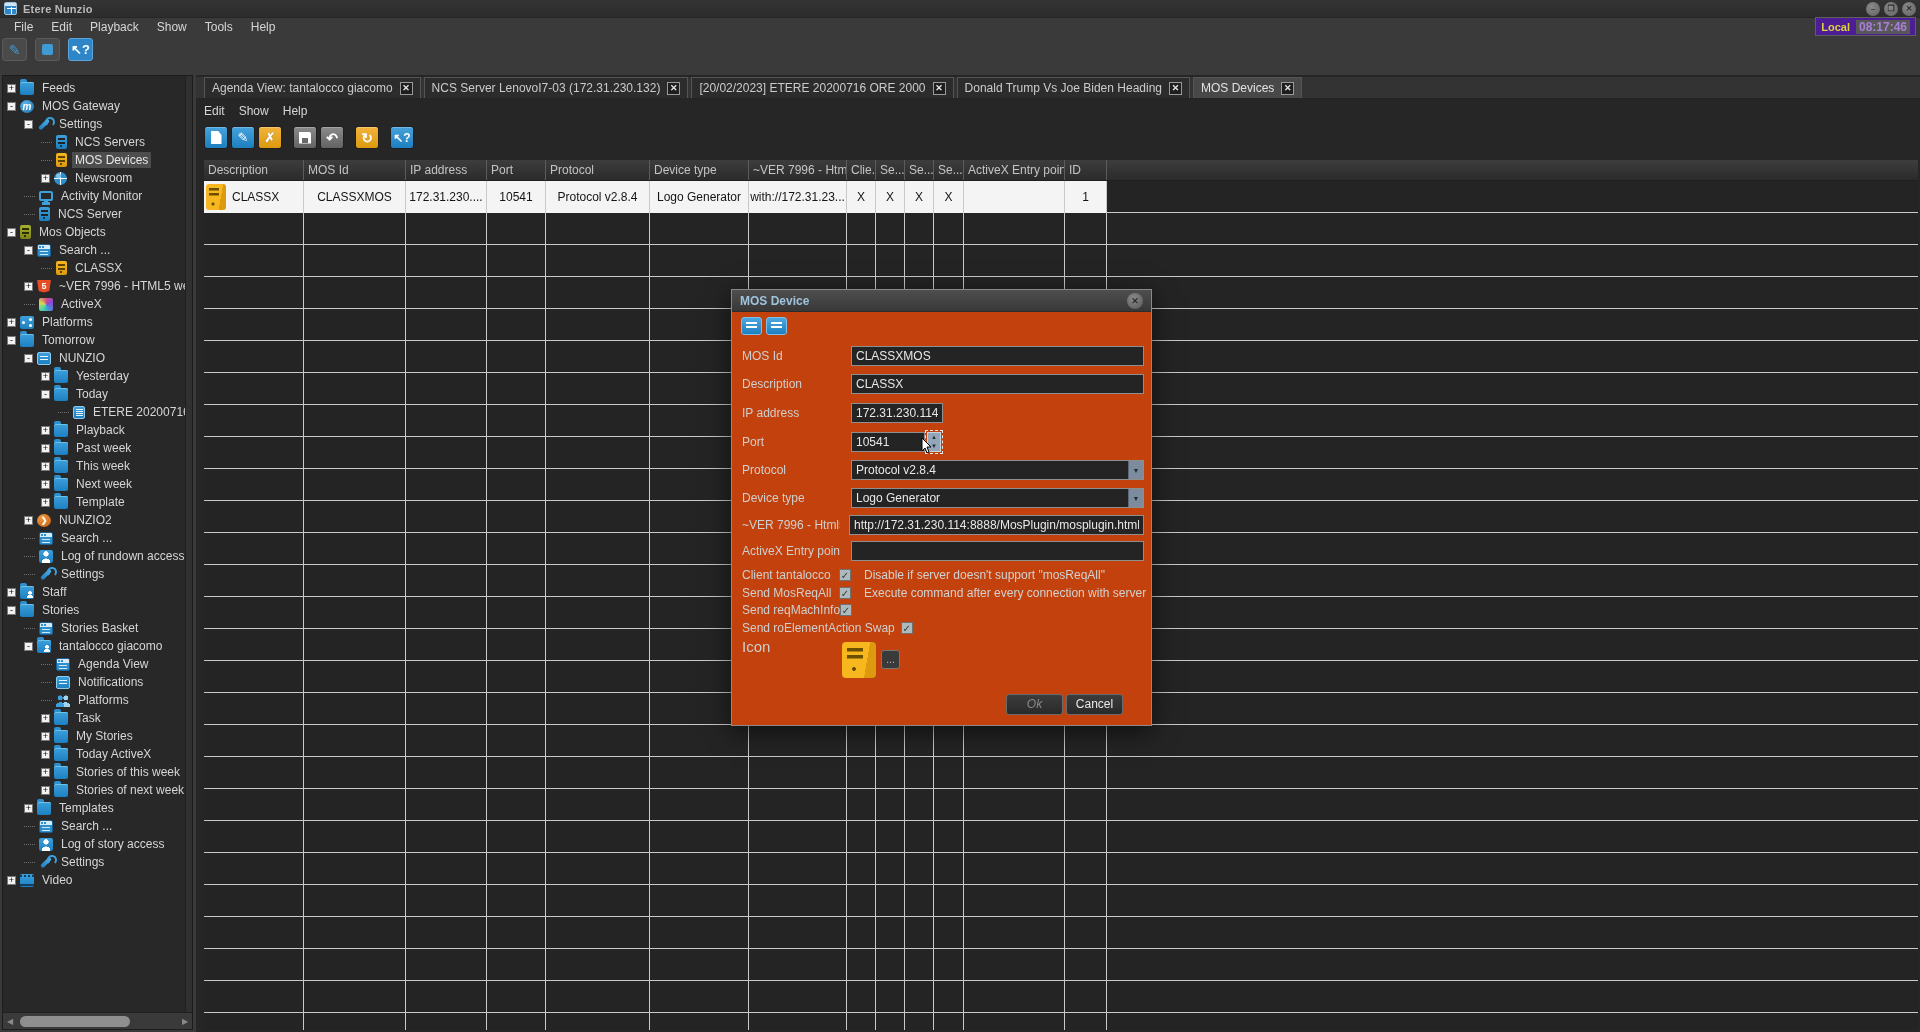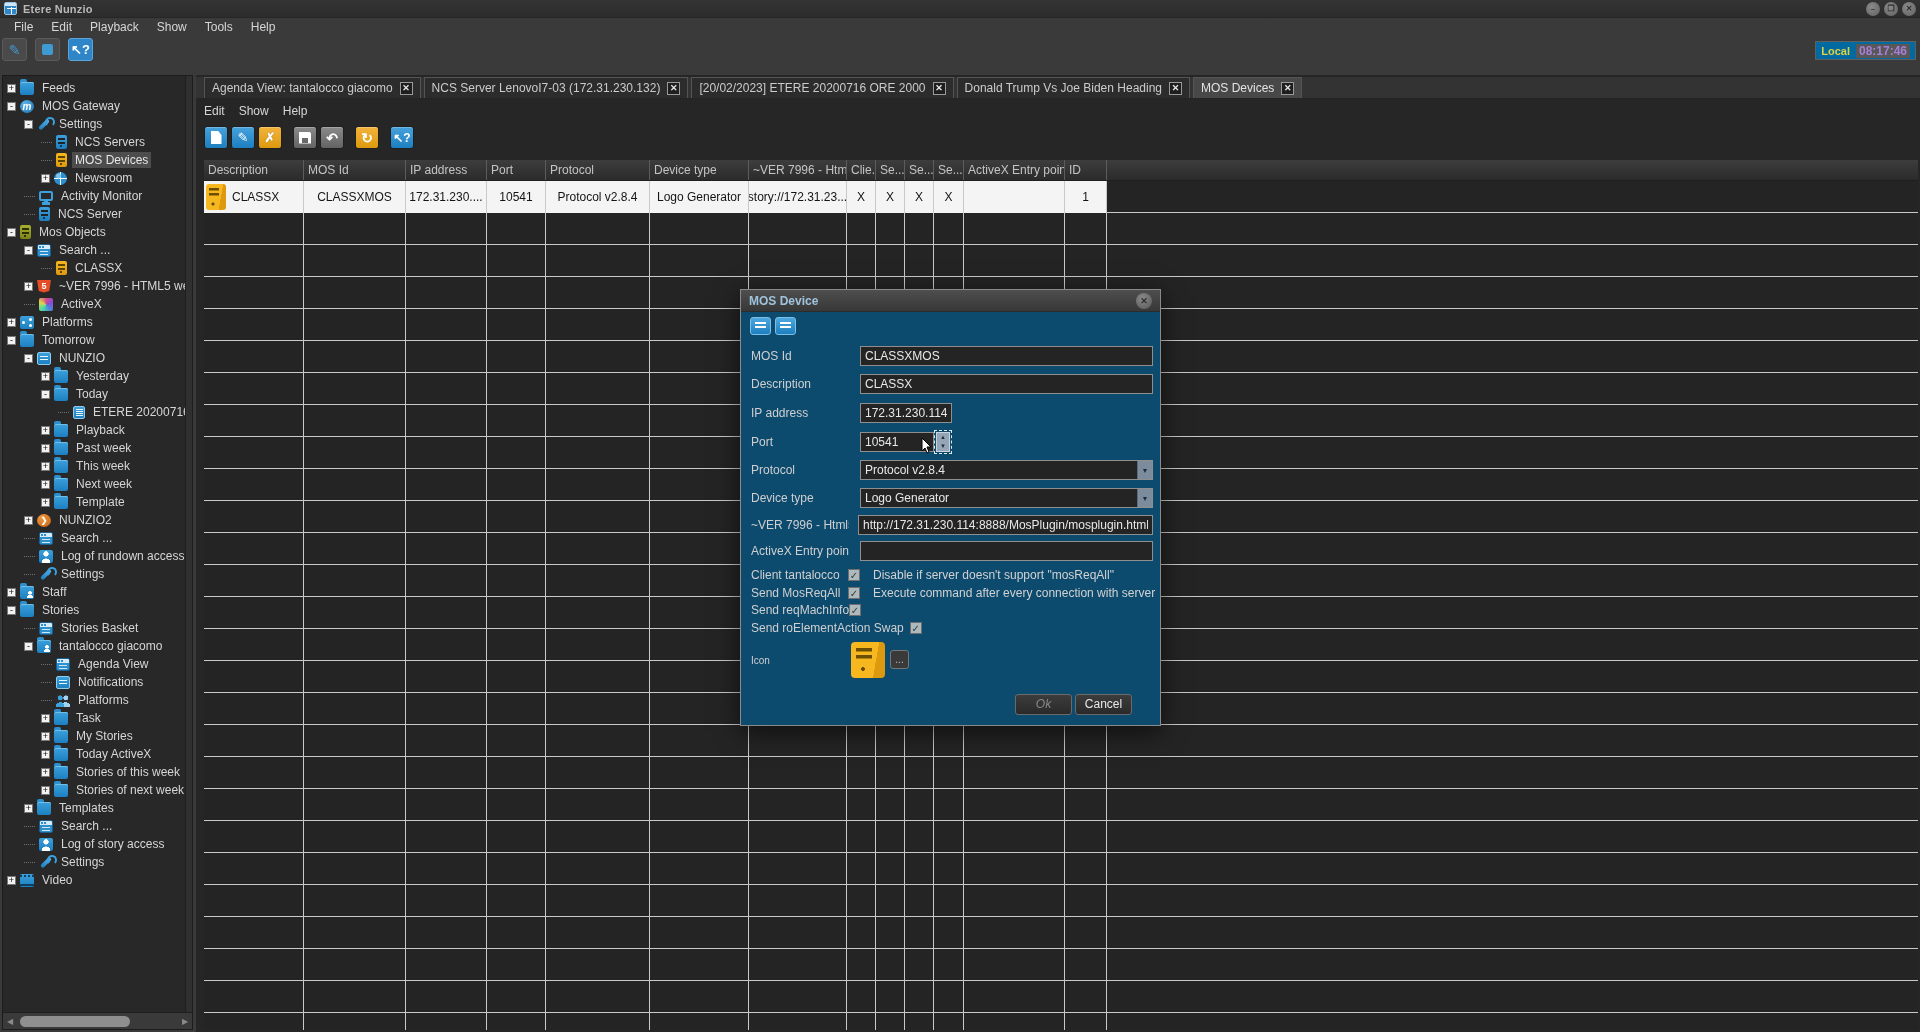--- a/index.html
+++ b/index.html
@@ -12,21 +12,21 @@
     linear-gradient(#fff 0 0) 2px 5px/9px 1px no-repeat,
     linear-gradient(#fff 0 0) 6px 4px/1px 7px no-repeat,
     linear-gradient(#cfe6f6 0 3px,#2e86c8 3px);border:1px solid #9cc4e0;margin-right:6px;}
   #win-title{font-size:11px;font-weight:bold;color:#b9b9b9;letter-spacing:.2px;}
   #win-controls{margin-left:auto;display:flex;gap:4px;}
   .wbtn{width:14px;height:14px;border-radius:50%;background:radial-gradient(circle at 40% 35%,#8b8b8b,#5f5f5f);color:#2e2e2e;font-size:8px;line-height:14px;text-align:center;font-weight:bold;}
 
   
   #menubar{position:absolute;left:0;top:19px;width:100%;height:16px;display:flex;align-items:center;gap:2px;padding:0 6px;background:#3a3a3a;}
   .menu-item{font-size:12px;color:#d6d6d6;padding:0 8px;}
-  #clock{position:absolute;right:4px;top:17px;height:19px;display:flex;align-items:center;background:#0369a1;border:1px solid #5f5f5f;padding:8px 5px;gap:6px;margin-top:24px;}
+  #clock{position:absolute;right:4px;top:17px;height:19px;display:flex;align-items:center;background:#4c1d95;border:1px solid #5f5f5f;padding:8px 5px;gap:6px;}
   #clock-label{font-size:11px;font-weight:bold;color:#ddd23f;}
   #clock-time{font-size:12px;font-weight:bold;color:#a87fd8;background:#585858;padding:0 3px;}
 
   
   #app-toolbar{position:absolute;left:2px;top:38px;display:flex;gap:8px;}
   .abtn{width:25px;height:23px;border-radius:3px;background:#4a4a4a;border:1px solid #5a5a5a;display:flex;align-items:center;justify-content:center;}
   .abtn.blue{background:#2e86c8;border-color:#5aa4d8;}
   .ag-pencil{color:#3f9ad2;font-size:14px;}
   .ag-square{width:11px;height:11px;background:#3f9ad2;border-radius:2px;}
   .ag-help{color:#fff;font-size:13px;font-weight:bold;}
@@ -119,41 +119,41 @@
   .mos-icon-row{flex:none;width:20px;height:26px;border-radius:3px;background:
     radial-gradient(circle at 7px 20px,#6b4e00 0 1.3px,transparent 1.8px),
     linear-gradient(#6b4e00 0 0) 3px 4px/10px 2.5px no-repeat,
     linear-gradient(#6b4e00 0 0) 3px 9px/10px 2.5px no-repeat,
     linear-gradient(100deg,#f6b71f 0 70%,#dd9a0e 70%);}
   #row-right{position:absolute;left:1107px;top:181px;right:2px;height:32px;background:#242424;border-bottom:1px solid #c9c9c9;}
   #grid{position:absolute;left:204px;top:213px;right:2px;bottom:2px;background:repeating-linear-gradient(to bottom,#242424 0 31px,#c9c9c9 31px 32px);}
   .vline{position:absolute;top:0;bottom:0;width:1px;background:#c9c9c9;}
 
   
-  #dialog{position:absolute;left:731px;top:289px;width:421px;height:437px;background:#0c4a6e;border:1px solid #8a8a8a;box-shadow:0 6px 24px rgba(0,0,0,.6);margin-left:9px;}
+  #dialog{position:absolute;left:731px;top:289px;width:421px;height:437px;background:#c2410c;border:1px solid #8a8a8a;box-shadow:0 6px 24px rgba(0,0,0,.6);}
   #dlg-titlebar{position:absolute;left:0;top:0;right:0;height:22px;background:linear-gradient(#4e4e4e,#383838);border-bottom:1px solid #2c2c2c;display:flex;align-items:center;padding:0 8px;}
   #dlg-title{font-size:12px;font-weight:bold;color:#9fc3dc;}
   #dlg-close{margin-left:auto;width:16px;height:16px;border-radius:50%;background:radial-gradient(circle at 40% 35%,#8b8b8b,#565656);color:#2c2c2c;font-size:9px;font-weight:bold;line-height:16px;text-align:center;}
   .dlg-ticon{position:absolute;top:27px;width:21px;height:18px;border-radius:3px;background:linear-gradient(#4da8e0,#1d7fc0);border:1px solid #7cc0e8;}
   .dlg-ticon::before{content:"";position:absolute;left:4px;top:4px;right:4px;height:2px;background:#fff;box-shadow:0 4px 0 #fff;}
   #dlg-ticon1{left:9px;} #dlg-ticon2{left:34px;}
   .drow{position:absolute;left:10px;height:20px;}
   .dlabel{font-size:12px;color:#cfcfcf;line-height:20px;display:block;width:98px;overflow:hidden;white-space:nowrap;}
   .dinput{position:absolute;left:109px;top:0;height:20px;background:#242424;border:1px solid #8f8f8f;color:#e8e8e8;font-size:12px;padding:0 4px;outline:none;}
   .w-full{width:293px;} .w-ip{width:92px;} .w-port{width:74px;}
   .spinner{position:absolute;left:185px;top:0;width:14px;height:20px;background:#93a5b6;border:1px solid #c8d4de;outline:1px dashed #e8e8e8;outline-offset:1px;display:flex;flex-direction:column;}
   .spinner span{flex:1;font-size:6px;line-height:9px;text-align:center;color:#1d2c38;}
   .dselect{position:absolute;left:109px;top:0;width:293px;height:20px;background:#242424;border:1px solid #8f8f8f;display:flex;align-items:center;}
   .dselect .sel-text{flex:1;font-size:12px;color:#e8e8e8;padding:0 4px;white-space:nowrap;overflow:hidden;}
   .sel-arrow{flex:none;width:15px;height:100%;background:#7d8c9c;border-left:1px solid #5a6a7a;color:#1d2c38;font-size:7px;line-height:19px;text-align:center;}
   .cbrow{position:absolute;left:10px;height:16px;display:flex;align-items:center;}
   .cblabel{font-size:12px;color:#cfcfcf;display:inline-block;min-width:97px;}
   .checkbox{width:12px;height:12px;background:#aeb9bd;border:1px solid #6f6f6f;color:#2e3e34;font-size:10px;line-height:11px;text-align:center;flex:none;}
   .cbnote{font-size:12px;color:#d2d2d2;margin-left:13px;white-space:nowrap;}
-  #icon-row-label{position:absolute;left:10px;top:365px;font-size:10px;color:#cfcfcf;}
+  #icon-row-label{position:absolute;left:10px;top:348px;font-size:15px;color:#cfcfcf;}
   .mos-icon-lg{position:absolute;left:110px;top:352px;width:34px;height:36px;border-radius:4px;background:
     radial-gradient(circle at 12px 27px,#6b4e00 0 1.7px,transparent 2.2px),
     linear-gradient(#6b4e00 0 0) 5px 6px/16px 3.5px no-repeat,
     linear-gradient(#6b4e00 0 0) 5px 13px/16px 3.5px no-repeat,
     linear-gradient(100deg,#f6b71f 0 70%,#dd9a0e 70%);}
   #icon-browse-btn{position:absolute;left:149px;top:360px;width:19px;height:19px;background:#3a3a3a;border:1px solid #777;border-radius:3px;color:#bbb;font-size:10px;line-height:17px;text-align:center;}
   .dbtn{position:absolute;top:404px;height:21px;background:linear-gradient(#3c3c3c,#2a2a2a);border:1px solid #6a6a6a;border-radius:3px;font-size:12px;text-align:center;line-height:19px;}
   #btn-ok{left:274px;width:57px;color:#8a8a8a;font-style:italic;}
   #btn-cancel{left:334px;width:57px;color:#e8e8e8;}
 
@@ -509,21 +509,21 @@
   <div id="data-row">
       <span class="dcell first" style="width: 100px;">
         <span class="mos-icon-row"></span>
         <span>CLASSX</span>
       </span>
       <span class="dcell" style="width: 102px;">CLASSXMOS</span>
       <span class="dcell" style="width: 81px;">172.31.230....</span>
       <span class="dcell" style="width: 59px;">10541</span>
       <span class="dcell" style="width: 104px;">Protocol v2.8.4</span>
       <span class="dcell" style="width: 99px;">Logo Generator</span>
-      <span class="dcell" style="width: 98px;">story://172.31.23...</span>
+      <span class="dcell" style="width: 98px;">with://172.31.23...</span>
       <span class="dcell" style="width: 29px;">X</span>
       <span class="dcell" style="width: 29px;">X</span>
       <span class="dcell" style="width: 29px;">X</span>
       <span class="dcell" style="width: 30px;">X</span>
       <span class="dcell" style="width: 101px;"></span>
       <span class="dcell" style="width: 42px;">1</span>
     </div>
   <div id="row-right"></div>
   <div id="grid">
       <span class="vline" style="left: 99px;"></span>

